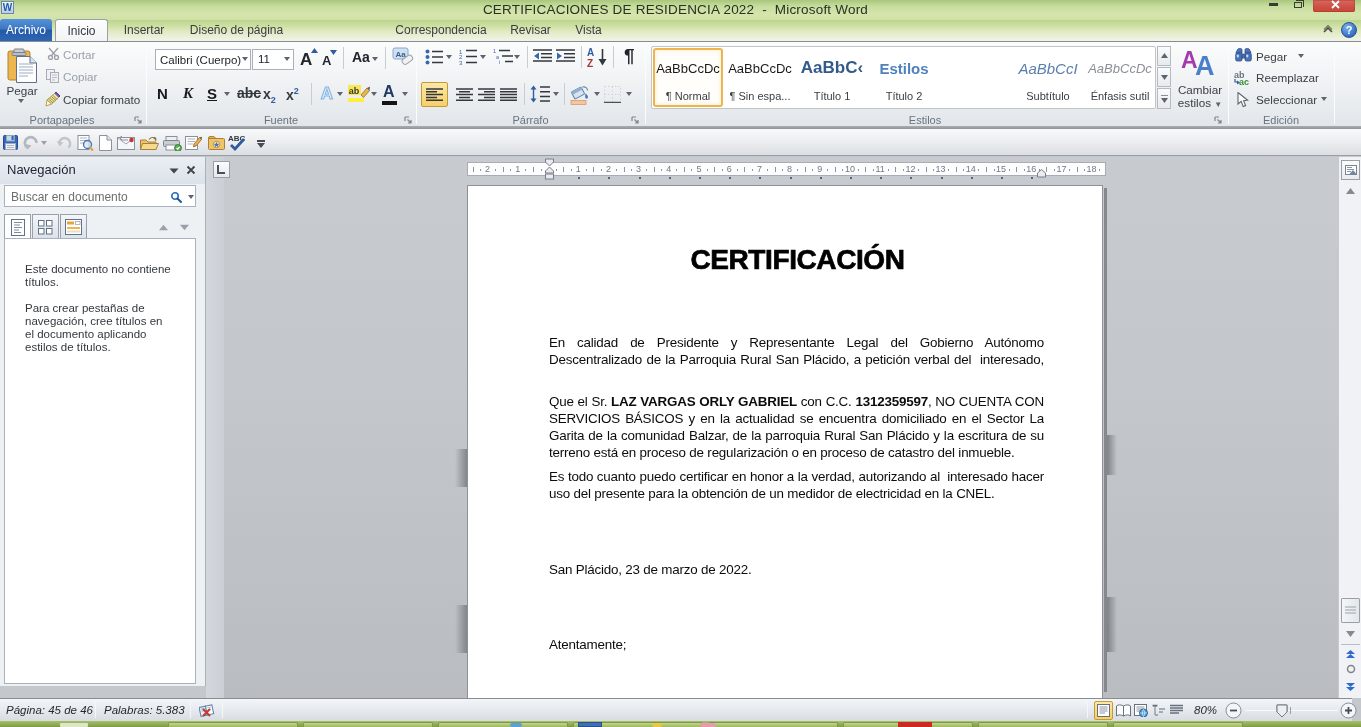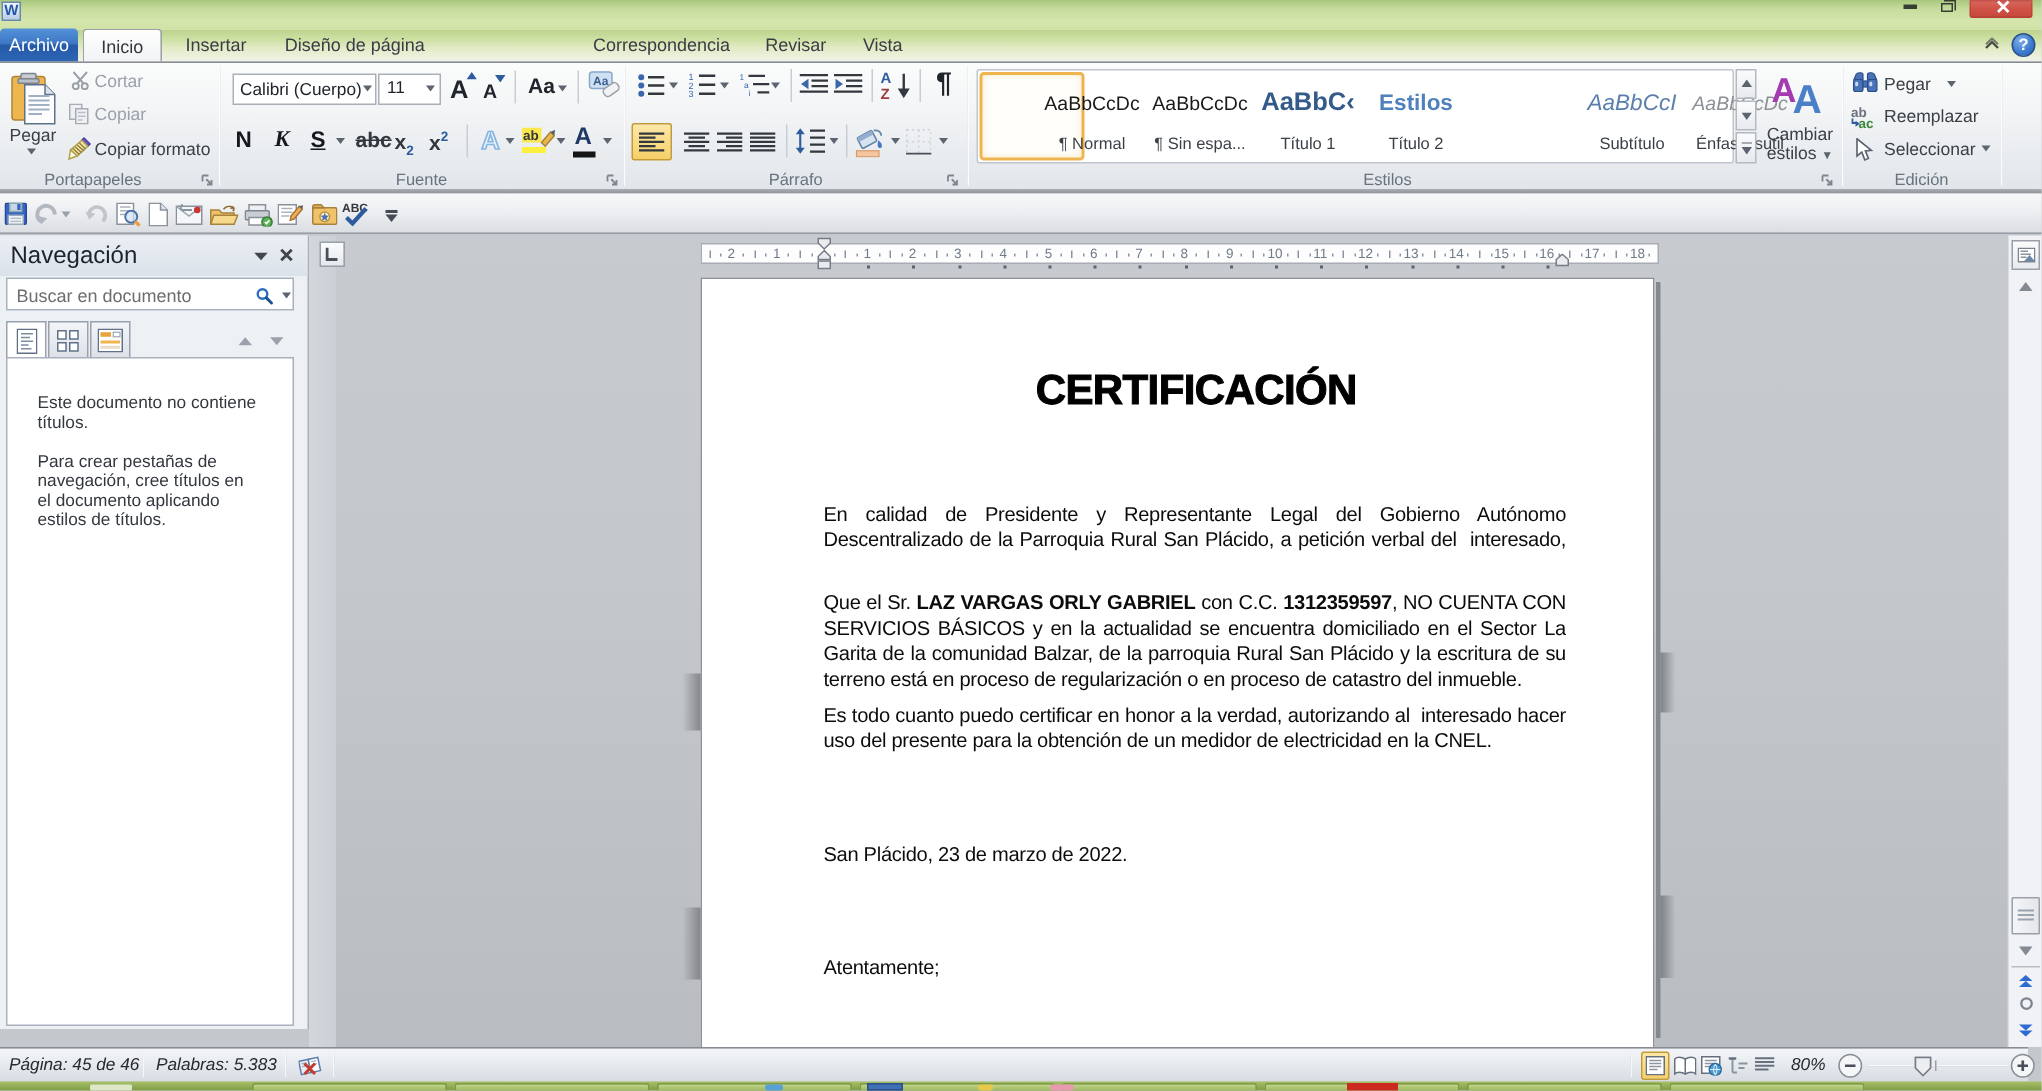--- a/index.html
+++ b/index.html
@@ -37,32 +37,32 @@
   .dl { position:absolute; top:74px; width:9px; height:9px; }
   .ricon { position:absolute; }
   .rtext { position:absolute; font-size:11.7px; color:#3b4047; white-space:nowrap; }
   .gray { color:#9ba1aa; }
   .darr { position:absolute; width:0; height:0; border-left:3px solid transparent; border-right:3px solid transparent; border-top:4px solid #5c6470; }
   .combo { position:absolute; background:#fff; border:1px solid #a9b0b9; font-size:11.5px; color:#20252c; }
   .vdiv { position:absolute; width:1px; background:#c9cdd3; }
 
   
   #stylebox { position:absolute; left:651px; top:4px; width:505px; height:63px; background:#fff; border:1px solid #c0c5cb; border-radius:2px; }
-  .stcell { position:absolute; top:1px; height:59px; width:70px;padding-left:40px; }
+  .stcell { position:absolute; top:1px; height:59px; width:70px; }
   .stsample { position:absolute; width:100%; text-align:center; white-space:nowrap; overflow:hidden; }
   .stlabel { position:absolute; bottom:5px; width:100%; text-align:center; font-size:11px; color:#3b4047; white-space:nowrap; overflow:hidden; }
 
   
   #ribbon-bottomline { top:126px; left:0; width:1361px; height:3px; background:linear-gradient(180deg,#aaaeb3,#8f949a); }
   #qat { top:129px; left:0; width:1361px; height:27px; background:linear-gradient(180deg,#f8f9fa 0%,#eaecef 55%,#dbdee2 100%); border-bottom:1px solid #989ea5; }
 
   
   #navpane { top:157px; left:0; width:206px; height:529px; background:#eef1f4; border-right:1px solid #a9b0ba; }
   #navheader { position:absolute; top:0; left:0; width:205px; height:27px; background:linear-gradient(180deg,#ebeff4,#dce2ea); }
-  #navheader .t { position:absolute; left:7px; top:5px; font-size:16px; color:#1c222e; }
+  #navheader .t { position:absolute; left:7px; top:5px; font-size:13px; color:#1c222e; }
   #navsearch { position:absolute; top:28px; left:4px; width:192px; height:22px; background:#fff; border:1px solid #a8b1bd; }
   #navsearch .t { position:absolute; left:6px; top:4px; font-size:12px; color:#6b6d70; }
   .navtab { position:absolute; width:27px; height:25px; border:1px solid #98a1ad; background:linear-gradient(180deg,#f3f5f8,#dde2e9); }
   #navbody { position:absolute; top:81px; left:4px; width:192px; height:446px; background:#fff; border:1px solid #a8b1bd; }
   #navbody .txt { position:absolute; left:20px; font-size:11.5px; color:#33383f; line-height:13px; }
 
   
   #docarea { top:157px; left:206px; width:1132px; height:541px; background:linear-gradient(180deg,#c7cace 0%,#c4c7cb 40%,#bcbfc3 85%,#b9bcc0 100%); overflow:hidden; }
   #splitter { position:absolute; top:0; left:0; width:18px; height:541px; background:linear-gradient(90deg,#d3d7dc,#ccd0d6); }
   #tabselbox { position:absolute; top:4px; left:7px; width:17px; height:17px; background:linear-gradient(180deg,#fbfcfc,#e6e9ed); border:1px solid #9aa0a8; }
@@ -88,20 +88,21 @@
   #statusbar .sep { position:absolute; top:3px; width:1px; height:16px; background:#b6bac0; border-right:1px solid #f5f7f9; }
 
   
   #taskbar { top:721px; left:0; width:1361px; height:6px; background:linear-gradient(180deg,#a8c168,#7d9c44); }
   .tbtn { position:absolute; top:1px; height:5px; border-radius:2px 2px 0 0; }
 </style>
 </head>
 <body>
 <div id="root">
   <div class="abs" id="titlebar"></div>
+  <div class="abs" id="titletext">CERTIFICACIONES DE RESIDENCIA 2022&nbsp; -&nbsp; Microsoft Word</div>
   <div class="abs" id="wicon">W</div>
   <div class="abs" id="btnmin"></div>
   <div class="abs" id="btnmax"></div>
   <div class="abs" id="btnclose">
       <svg width="9" height="9" viewBox="0 0 9 9">
         <path d="M1 1 L8 8 M8 1 L1 8" stroke="#ffffff" stroke-width="1.8"></path>
       </svg>
     </div>
 
   <div class="abs" id="tabrow">

